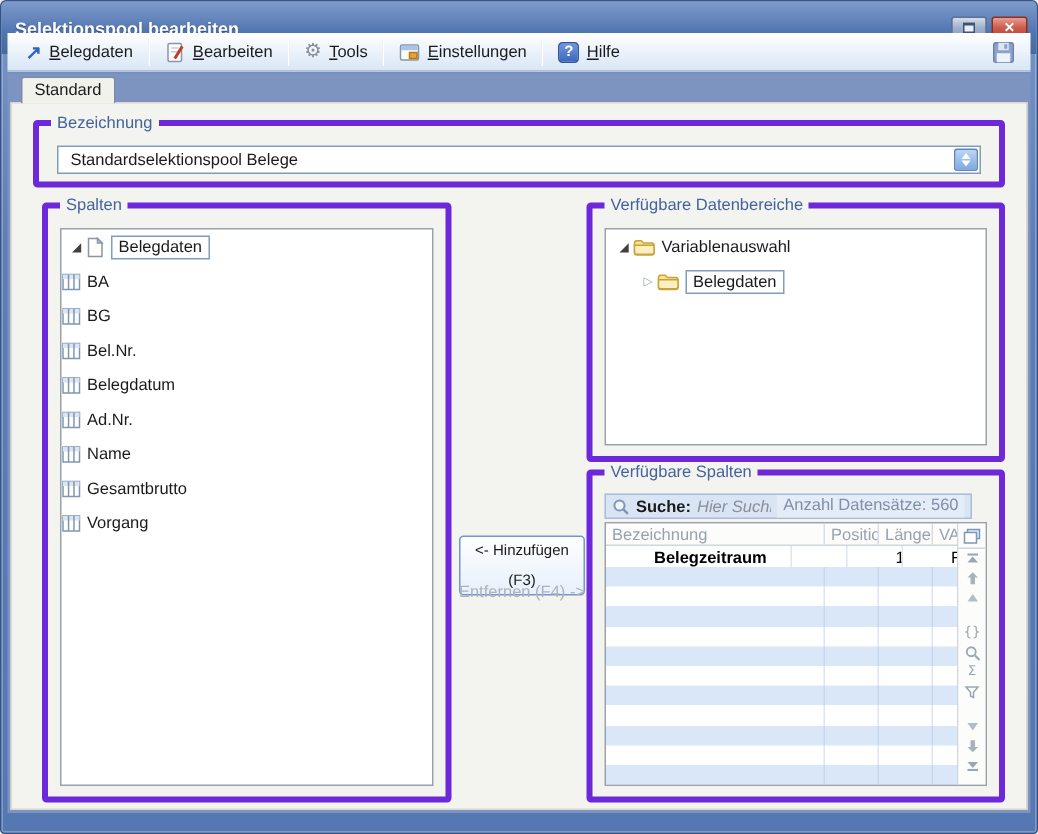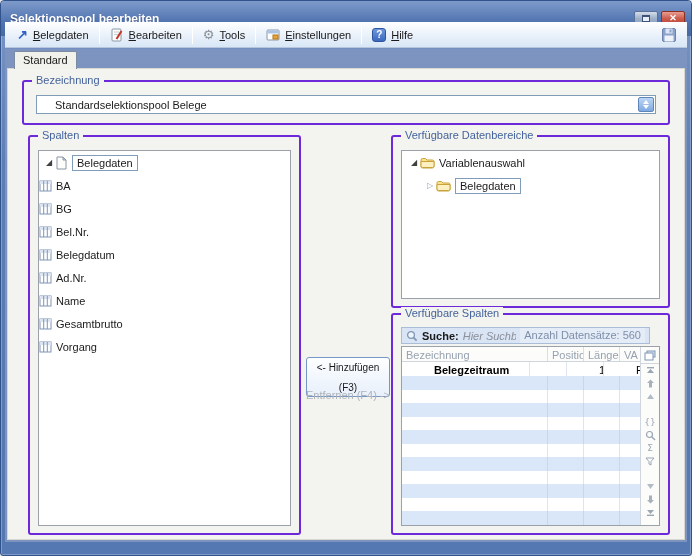--- a/index.html
+++ b/index.html
@@ -87,37 +87,37 @@
   }
   .tabpage {
     position:absolute; left:2px; right:2px; top:19px; bottom:2px;
     background:#f3f3ef;
     border:1px solid #d8d8d0;
     z-index:2;
   }
   
   .groupbox {
     position:absolute;
-    border:2px solid #6d28d9; border-radius:3px;
+    border:4px solid #6d28d9; border-radius:3px;
   }
   .gb-label {
     position:absolute; top:-8px; left:8px;
     background:#f3f3ef; padding:0 4px;
     color:#44639b;
   }
   #gb-bezeichnung { left:14px; right:14px; top:11px; height:45px; }
   #gb-spalten      { left:20px; top:66px; width:273px; bottom:4px; }
   #gb-daten        { left:383px; right:14px; top:66px; height:173px; }
   #gb-vspalten     { left:383px; right:14px; top:244px; bottom:4px; }
   
   .combobox {
     position:absolute; left:12px; right:12px; top:13px; height:19px;
     background:#fff; border:1px solid #7f9db9;
     display:flex; align-items:center;
-    padding-left:18px;
+    padding-left:8px;
   }
   .combo-arrow {
     position:absolute; right:1px; top:1px; bottom:1px; width:16px;
     background:linear-gradient(#bcd6f5,#7fa9e0);
     border:1px solid #5e86bb; border-radius:2px;
     display:flex; flex-direction:column; align-items:center; justify-content:center;
     gap:1px;
   }
   .ca-up    { width:0; height:0; border-left:3px solid transparent; border-right:3px solid transparent; border-bottom:4px solid #fff; }
   .ca-down  { width:0; height:0; border-left:3px solid transparent; border-right:3px solid transparent; border-top:4px solid #fff; }

